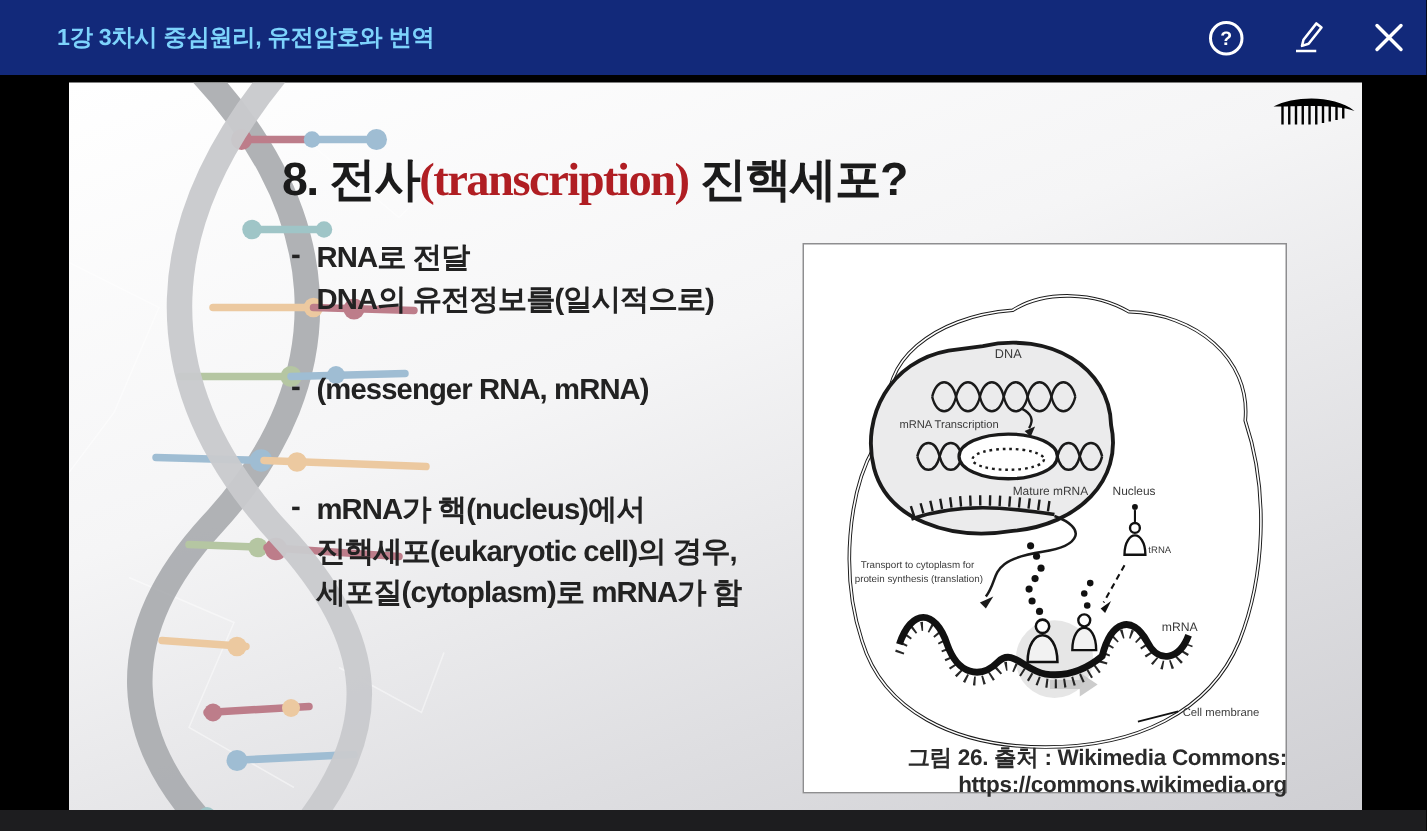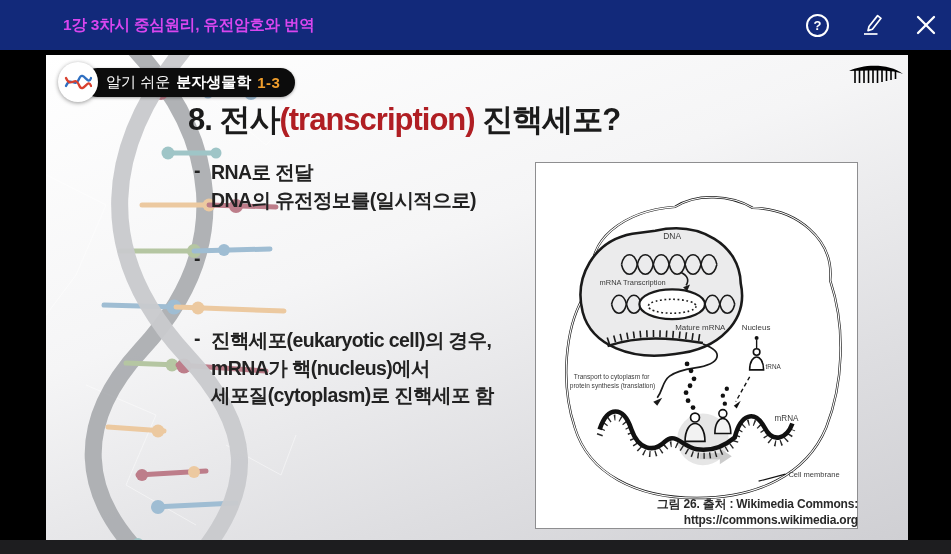--- a/index.html
+++ b/index.html
@@ -3,21 +3,21 @@
 <meta charset="utf-8">
 <style>
   * { margin:0; padding:0; box-sizing:border-box; }
   html,body { width:951px; height:554px; background:#000; overflow:hidden;
               font-family:"Liberation Sans", sans-serif; }
   .screen { position:relative; width:951px; height:554px; background:#000; }
 
   
   .titlebar { position:absolute; left:0; top:0; width:951px; height:50px;
               background:#12297a; display:flex; align-items:center; }
-  .titlebar-title { color:#d946ef; font-size:15.5px; font-weight:700; margin-left:63px;
+  .titlebar-title { color:#7dd3fc; font-size:15.5px; font-weight:700; margin-left:38px;
                     letter-spacing:-0.2px; }
   .titlebar-icons { margin-left:auto; margin-right:14px; display:flex; align-items:center; gap:30px; }
   .tb-btn { background:transparent; border:none; cursor:pointer; display:flex;
             align-items:center; justify-content:center; padding:0; }
   .help-circle { width:23px; height:23px; border:2px solid #fff; border-radius:50%;
                  color:#fff; font-size:13px; font-weight:700; display:flex;
                  align-items:center; justify-content:center; line-height:1; }
 
   
   .stage { position:absolute; left:0; top:50px; width:951px; height:504px; background:#000; }
@@ -39,35 +39,35 @@
                 box-shadow:0 1px 3px rgba(0,0,0,.35); }
   .badge-light { font-weight:400; }
   .badge-bold  { font-weight:800; }
   .badge-num   { font-weight:800; color:#f09e2c; letter-spacing:0.5px; }
 
   .barcode { position:absolute; right:3px; top:6px; width:58px; height:28px; }
 
   
   .slide-title { position:absolute; left:142px; top:44px; font-size:31px; font-weight:800;
                  color:#1b1b1b; letter-spacing:-1px; white-space:nowrap; z-index:2; }
-  .slide-title .red { color:#b01e23; }
+  .slide-title .red { color:#b01e23;font-family:Liberation Serif, serif; }
 
   
   .bullet { position:absolute; left:148px; display:flex; font-size:19.5px; font-weight:700;
             color:#222; z-index:2; letter-spacing:-0.6px; }
   .bullet .marker { width:17px; flex:0 0 17px; }
   .bullet .lines > div { line-height:27.5px; white-space:nowrap; }
   .bullet-1 { top:104px; } .bullet-2 { top:192px; } .bullet-3 { top:272px; }
 
   
   .figure { position:absolute; left:489px; top:107px; width:323px; height:367px;
             background:#fff; border:1px solid #8e8e90; z-index:2; }
   .figure svg { display:block; width:100%; height:100%; }
   .figure-caption { position:absolute; left:489px; top:441px; width:323px;
-                    text-align:right; font-size:12px; font-weight:600; color:#2a2a2a;
+                    text-align:right; font-size:15px; font-weight:600; color:#2a2a2a;
                     letter-spacing:-0.2px; z-index:2; }
 
   .fig-label { font-family:"Liberation Sans", sans-serif; fill:#3b3b3b; }
 </style>
 </head>
 <body>
 
 <div class="screen">
 
   <header class="titlebar">
@@ -169,33 +169,20 @@
               <circle cx="112" cy="452" r="7" fill="#9fbdd3" stroke="none"></circle>
             </g>
           <g stroke="#9fc5c7">
               <line x1="60" y1="490" x2="130" y2="488" stroke-width="5"></line>
               <circle cx="92" cy="489" r="6" fill="#9fc5c7" stroke="none"></circle>
             </g>
         </g>
         <path d="M150,-20 C52,90 48,200 140,300 C207,372 212,432 150,505" fill="none" stroke="#c9cacd" stroke-width="17" opacity="0.96"></path>
       </svg>
 
-      <div class="badge">
-        <div class="badge-circle">
-          <svg width="28" height="20" viewBox="0 0 28 20">
-            <path d="M2,14 C7,3 11,17 15,7 S24,15 27,6" fill="none" stroke="#2f6fc1" stroke-width="2.3" stroke-linecap="round"></path>
-            <path d="M2,6 C7,17 11,3 15,13 S24,5 27,14" fill="none" stroke="#d8402f" stroke-width="2.3" stroke-linecap="round"></path>
-          </svg>
-        </div>
-        <div class="badge-pill">
-          <span class="badge-light">알기 쉬운</span>
-          <span class="badge-bold">분자생물학</span>
-          <span class="badge-num">1-3</span>
-        </div>
-      </div>
 
       <svg class="barcode" viewBox="0 0 58 28">
         <g stroke="#000" stroke-width="1.6">
           <line x1="8" y1="8" x2="8" y2="22"></line>
             <line x1="12.5" y1="7" x2="12.5" y2="22"></line>
           <line x1="17" y1="6" x2="17" y2="22"></line>
             <line x1="21.5" y1="6" x2="21.5" y2="22"></line>
           <line x1="26" y1="6" x2="26" y2="22"></line>
             <line x1="30.5" y1="6" x2="30.5" y2="22"></line>
           <line x1="35" y1="7" x2="35" y2="21"></line>
@@ -211,28 +198,29 @@
       <div class="bullet bullet-1">
         <span class="marker">-</span>
         <div class="lines">
           <div>RNA로 전달</div>
           <div>DNA의 유전정보를(일시적으로)</div>
         </div>
       </div>
       <div class="bullet bullet-2">
         <span class="marker">-</span>
         <div class="lines">
+          <div>(messenger RNA, mRNA)</div>
         </div>
       </div>
       <div class="bullet bullet-3">
         <span class="marker">-</span>
         <div class="lines">
+          <div>mRNA가 핵(nucleus)에서</div>
           <div>진핵세포(eukaryotic cell)의 경우,</div>
-          <div>mRNA가 핵(nucleus)에서</div>
-          <div>세포질(cytoplasm)로 진핵세포 함</div>
+          <div>세포질(cytoplasm)로 mRNA가 함</div>
         </div>
       </div>
 
       <div class="figure">
         <svg viewBox="0 0 323 331">
 
           <path id="cellpath" d="M58,96 C50,62 86,30 140,26 C162,12 196,14 218,27 C262,28 300,58 296,100 C312,148 309,205 292,248 C272,296 222,319 162,319 C100,319 53,294 39,248 C24,203 30,148 47,118 C50,108 54,101 58,96 Z" fill="#ffffff" stroke="#1a1a1a" stroke-width="2.4"></path>
           <path d="M58,96 C50,62 86,30 140,26 C162,12 196,14 218,27 C262,28 300,58 296,100 C312,148 309,205 292,248 C272,296 222,319 162,319 C100,319 53,294 39,248 C24,203 30,148 47,118 C50,108 54,101 58,96 Z" fill="none" stroke="#ffffff" stroke-width="1.1"></path>
 
           <path d="M120,50 C165,40 205,64 206,103 C214,140 184,170 140,174 C97,181 56,166 47,132 C38,97 58,60 97,53 Z" fill="#ebebec" stroke="#1a1a1a" stroke-width="2.6"></path>

